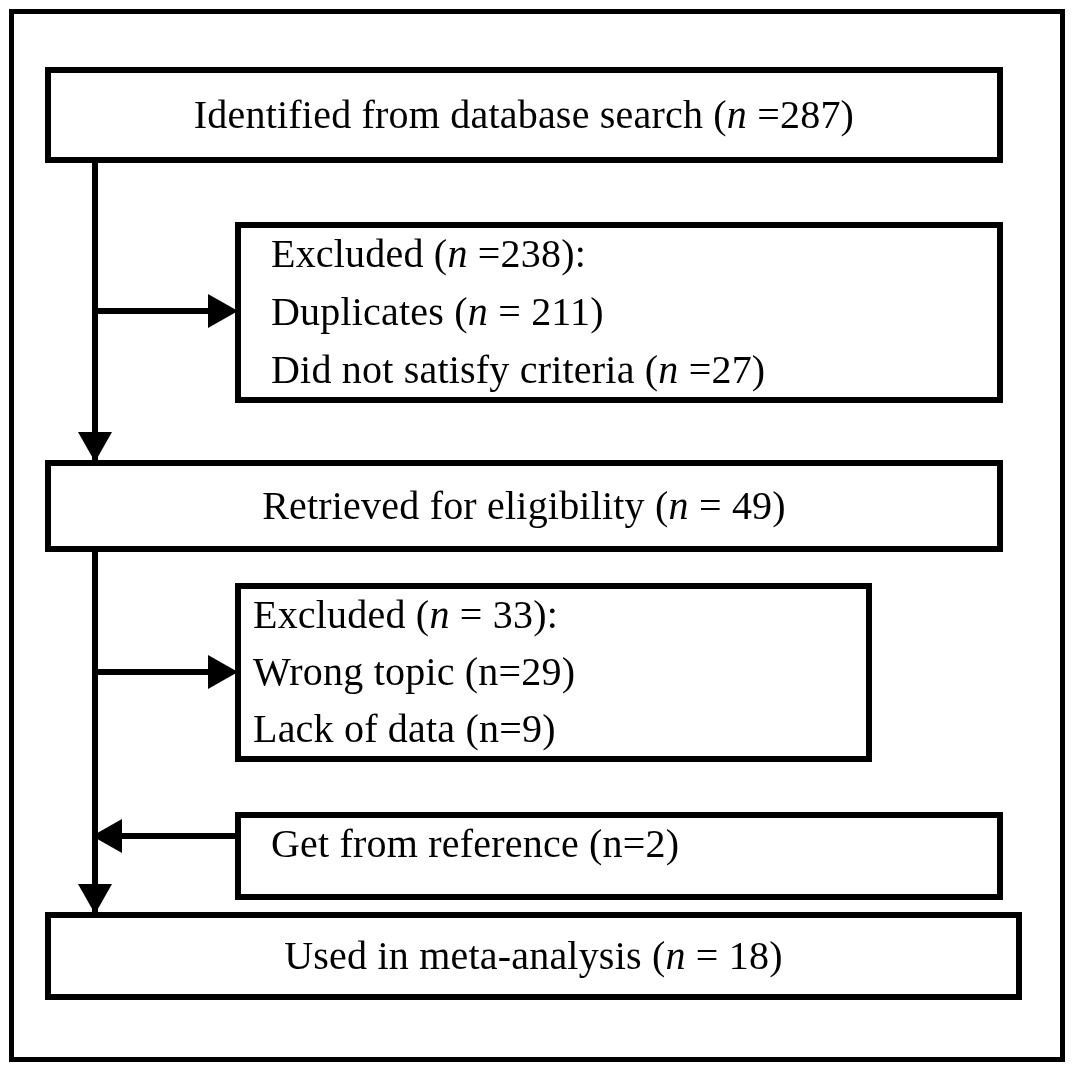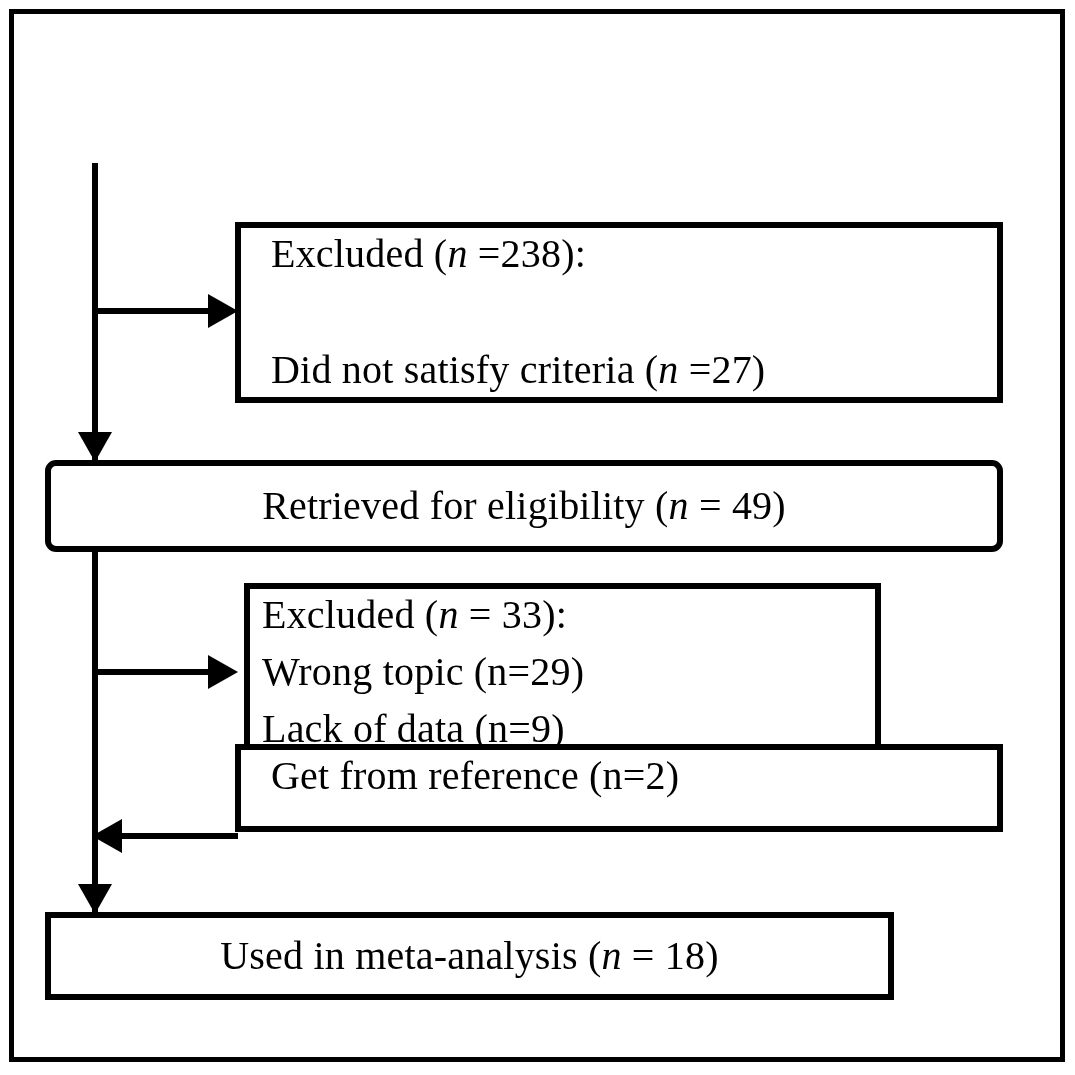--- a/index.html
+++ b/index.html
@@ -62,24 +62,24 @@
     letter-spacing: 0.2px;
   }
 
   .ital {
     font-style: italic;
   }
 
   
   #box-identified { left: 45px;  top: 67px;  width: 958px; height: 96px; }
   #box-excluded-1 { left: 235px; top: 222px; width: 768px; height: 181px; }
-  #box-retrieved  { left: 45px;  top: 460px; width: 958px; height: 92px; border-radius: 11px; }
-  #box-excluded-2 { left: 244px; top: 583px; width: 637px; height: 179px; padding-left: 12px; }
-  #box-reference  { left: 235px; top: 744px; width: 768px; height: 88px; }
-  #box-used       { left: 45px;  top: 912px; width: 849px; height: 88px; }
+  #box-retrieved  { left: 45px;  top: 460px; width: 958px; height: 92px; }
+  #box-excluded-2 { left: 235px; top: 583px; width: 637px; height: 179px; padding-left: 12px; }
+  #box-reference  { left: 235px; top: 812px; width: 768px; height: 88px; }
+  #box-used       { left: 45px;  top: 912px; width: 977px; height: 88px; }
 
   
   .connector {
     position: absolute;
     background: #000000;
     z-index: 1;
   }
   .v-line { width: 6px; }
   .h-line { height: 6px; }
 
@@ -136,23 +136,27 @@
   <div class="connector h-line" id="branch-1"></div>
   <div class="connector h-line" id="branch-2"></div>
   <div class="connector h-line" id="branch-3"></div>
 
   <div class="arrowhead arrow-right" id="head-1"></div>
   <div class="arrowhead arrow-right" id="head-2"></div>
   <div class="arrowhead arrow-left" id="head-3"></div>
   <div class="arrowhead arrow-down" id="head-4"></div>
   <div class="arrowhead arrow-down" id="head-5"></div>
 
+  <div class="flow-box centered" id="box-identified">
+      <div class="box-line">Identified from database search (<span class="ital">n</span> =287)</div>
+    </div>
 
   <div class="flow-box left" id="box-excluded-1">
       <div class="box-line">Excluded (<span class="ital">n</span> =238):</div>
+      <div class="box-line">Duplicates (<span class="ital">n</span> = 211)</div>
       <div class="box-line">Did not satisfy criteria (<span class="ital">n</span> =27)</div>
     </div>
 
   <div class="flow-box centered" id="box-retrieved">
       <div class="box-line">Retrieved for eligibility (<span class="ital">n</span> = 49)</div>
     </div>
 
   <div class="flow-box left" id="box-excluded-2">
       <div class="box-line">Excluded (<span class="ital">n</span> = 33):</div>
       <div class="box-line">Wrong topic (n=29)</div>

